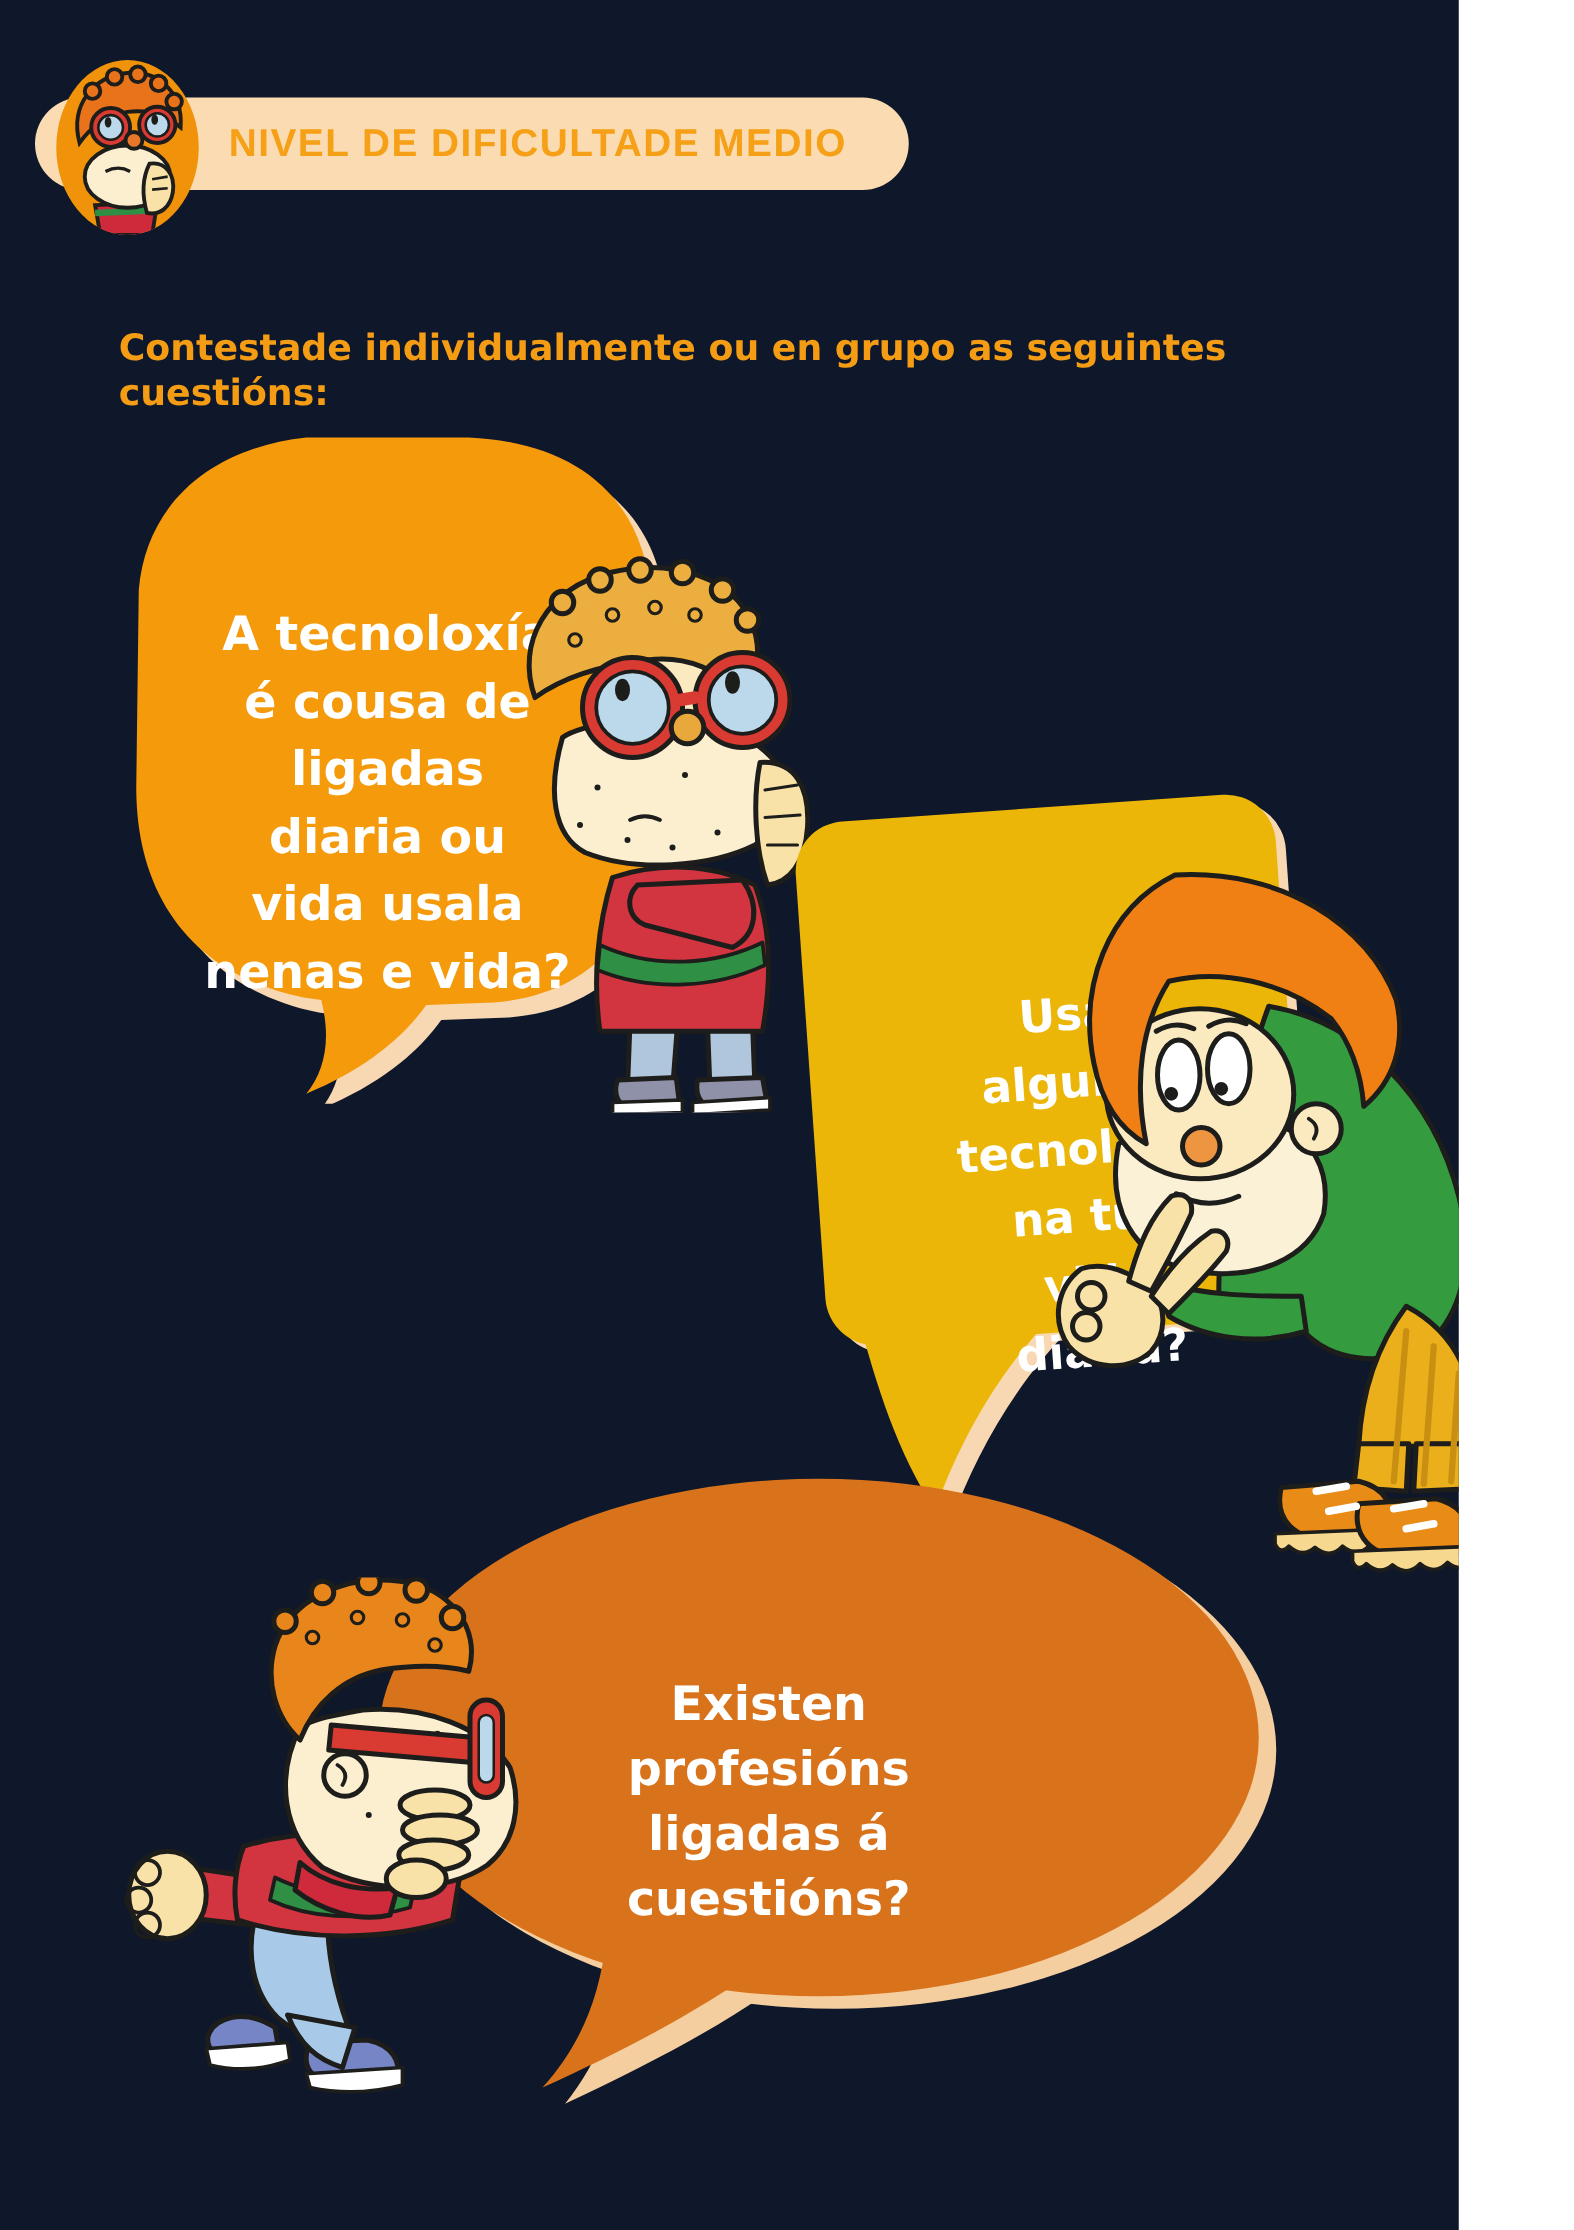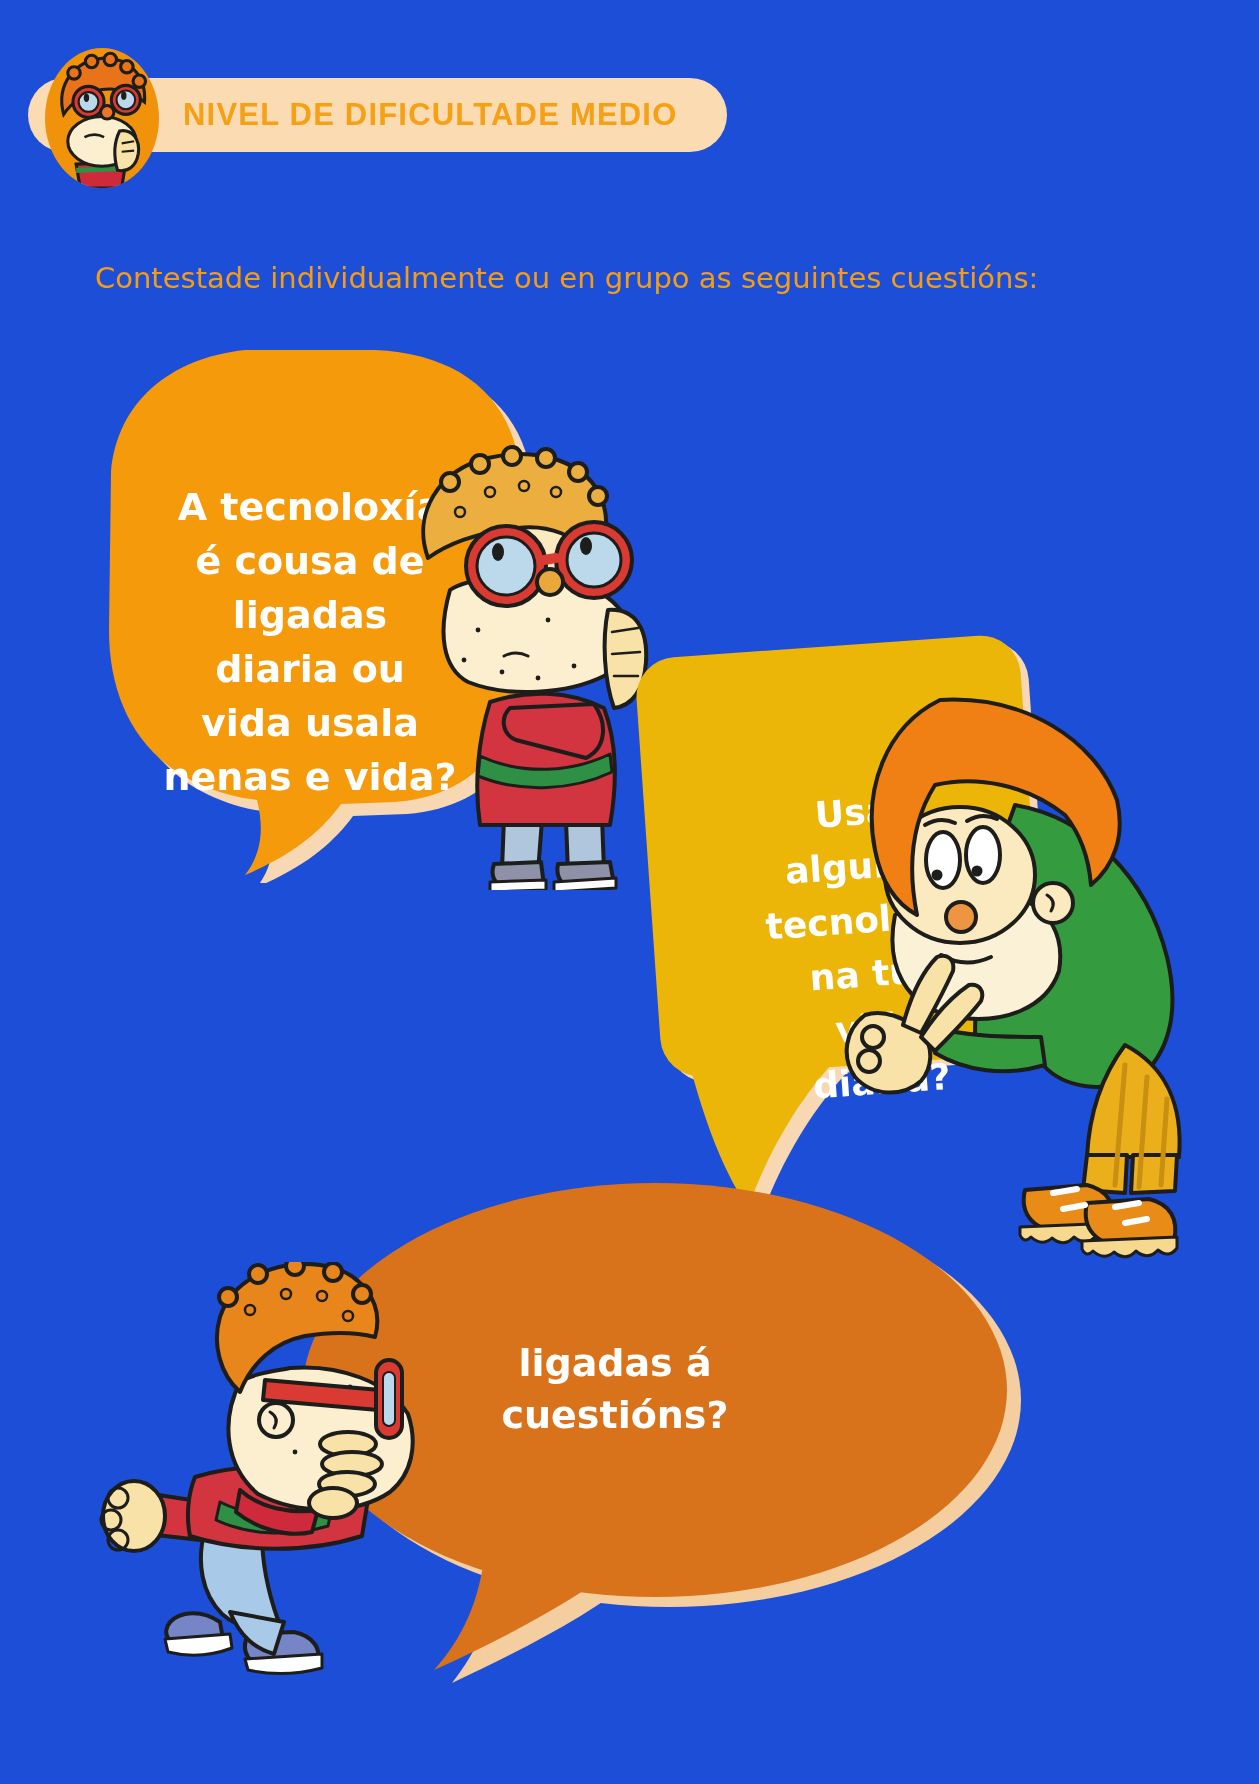--- a/index.html
+++ b/index.html
@@ -1,19 +1,19 @@
 <!DOCTYPE html>
 <html><head>
 <meta charset="utf-8">
 <style>
   html,body{margin:0;padding:0;background:#ffffff;}
   #page{
     position:relative;
-    width:1259px;height:1784px;
-    background:#1d4ed8;
+    width:1167px;height:1784px;
+    background:#0f172a;
     overflow:hidden;
     font-family:"DejaVu Sans", sans-serif;
   }
   .abs{position:absolute;}
 
   
   .banner{
     left:28px;top:78px;width:699px;height:74px;
     background:#FBDCB2;border-radius:38px;
   }
@@ -24,21 +24,21 @@
     line-height:46px;white-space:nowrap;
   }
   .badge{
     left:45px;top:48px;width:114px;height:140px;
     background:#F0930B;border-radius:50%;
     overflow:hidden;
   }
 
   .instruction{
     left:95px;top:260px;width:1000px;
-    color:#F59C15;font-size:29px;font-weight:normal;line-height:36px;
+    color:#F59C15;font-size:29px;font-weight:bold;line-height:36px;
   }
 
   .bubble-text{
     color:#FFFFFF;font-weight:bold;text-align:center;
   }
   .b1-text{left:125px;top:480px;width:370px;font-size:38px;line-height:54px;}
   .b2-text{left:700px;top:785px;width:345px;font-size:36px;line-height:54px;
            transform:rotate(-4deg);transform-origin:50% 50%;}
   .b3-text{left:420px;top:1337px;width:390px;font-size:38px;line-height:52px;}
   .bubble-line{display:block;}
@@ -207,20 +207,21 @@
     <g fill="#F5CE9F" transform="translate(14,10)">
       <ellipse cx="365" cy="225" rx="352" ry="207"></ellipse>
       <path d="M195,390 C190,440 172,478 148,508 C225,472 288,438 336,400 Z"></path>
     </g>
     <g fill="#D8731C">
       <ellipse cx="365" cy="225" rx="352" ry="207"></ellipse>
       <path d="M195,385 C190,436 172,474 144,505 C222,470 286,434 336,396 Z"></path>
     </g>
   </svg>
   <div class="abs bubble-text b3-text">
+    <span class="bubble-line">Existen profesións</span>
     <span class="bubble-line">ligadas á</span>
     <span class="bubble-line">cuestións?</span>
   </div>
 
   <svg class="abs" style="left:90px;top:1262px;" width="340" height="415" viewBox="0 0 340 415">
     <g stroke="#1d1d1b" stroke-width="4" stroke-linejoin="round" stroke-linecap="round">
       <path d="M95,352 C78,356 70,370 82,381 C98,391 120,391 134,383 L130,360 C118,352 106,350 95,352 Z" fill="#7585C6"></path>
       <path d="M75,377 L140,372 L142,386 Q110,398 78,390 Z" fill="#FFFFFF" stroke-width="3"></path>
       <path d="M158,372 C150,390 158,403 180,405 L227,401 C232,387 223,374 204,370 Z" fill="#7585C6"></path>
       <path d="M155,397 L232,392 L232,406 Q194,416 158,408 Z" fill="#FFFFFF" stroke-width="3"></path>

